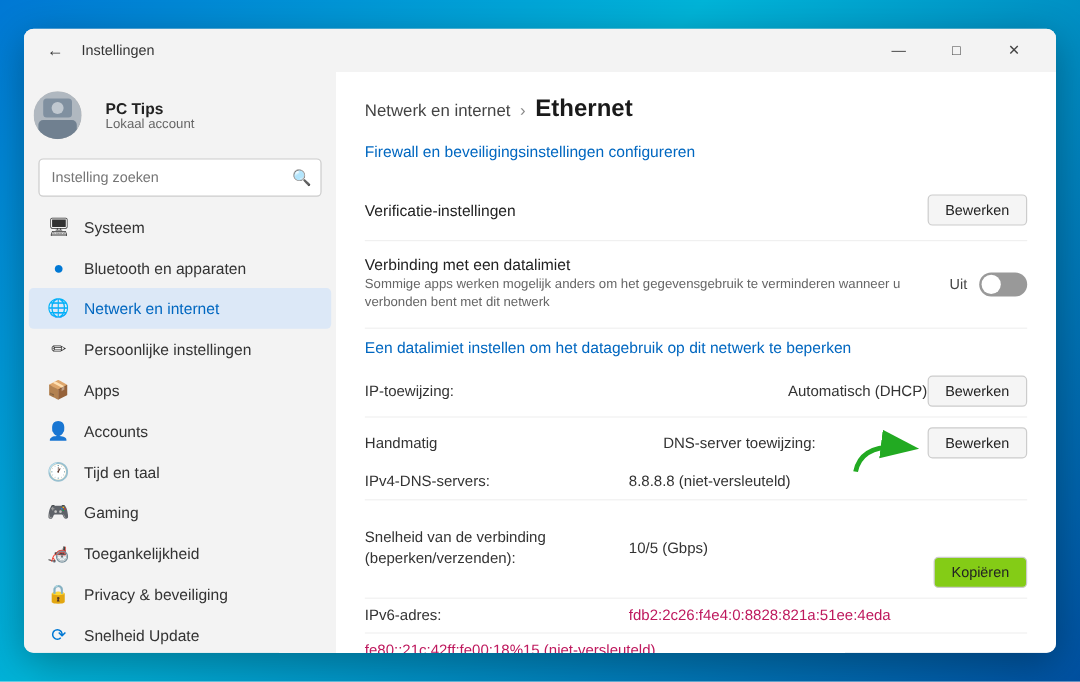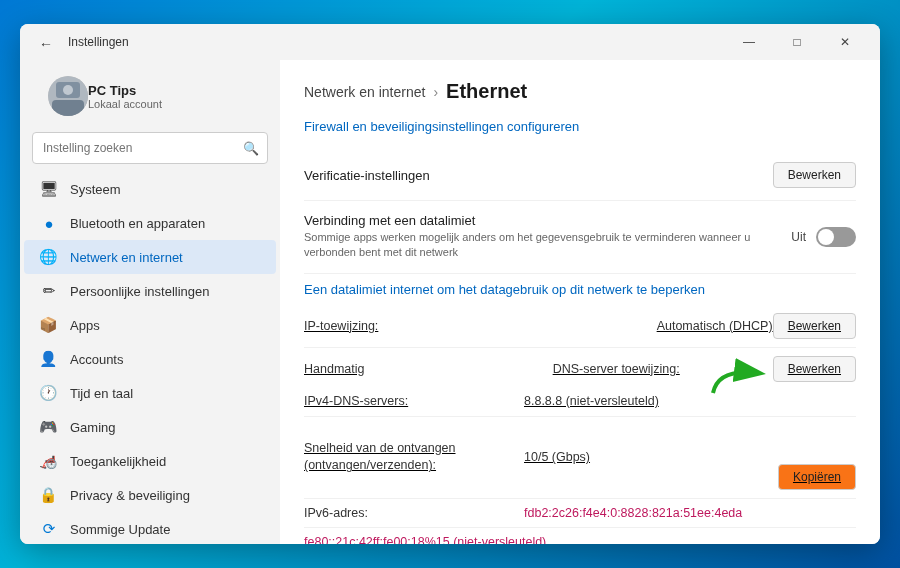--- a/index.html
+++ b/index.html
@@ -80,22 +80,22 @@
     .sidebar {
       width: 260px;
       background: #f3f3f3;
       flex-shrink: 0;
       overflow-y: auto;
       padding: 8px 0;
     }
     .user-section {
       display: flex;
       align-items: center;
-      gap: 0;
-      padding: 8px 28px 12px;
+      gap: 20px;
+      padding: 8px 8px 12px;
     }
     .avatar {
       width: 40px;
       height: 40px;
       border-radius: 50%;
       background: #c0c0c0;
       display: flex;
       align-items: center;
       justify-content: center;
       overflow: hidden;
@@ -217,21 +217,21 @@
       border-radius: 4px;
       background: #f5f5f5;
       font-size: 12px;
       cursor: pointer;
       color: #222;
     }
     .btn-kopieren {
       padding: 5px 14px;
       border: 1px solid #ccc;
       border-radius: 4px;
-      background: #f97316;
+      background: #84cc16;
       font-size: 12px;
       cursor: pointer;
       color: #222;
       margin-top: 39px;
     }
     .toggle-switch {
       width: 40px;
       height: 20px;
       background: #999;
       border-radius: 10px;
@@ -275,21 +275,20 @@
     .info-value {
       font-size: 12.5px;
       color: #be185d;
       flex: 1;
     }
     .info-row-with-btn {
       display: flex;
       align-items: center;
       padding: 7px 0;
       border-bottom: 1px solid #f0f0f0;
-      text-decoration: underline;
     }
   </style>
 </head>
 <body>
 
 <div class="window">
 
   <div class="title-bar">
     <div class="title-bar-left">
       <button class="back-btn">←</button>
@@ -362,21 +361,21 @@
       <div class="nav-item">
         <span class="nav-icon">🦽</span>
         <span>Toegankelijkheid</span>
       </div>
       <div class="nav-item">
         <span class="nav-icon">🔒</span>
         <span>Privacy &amp; beveiliging</span>
       </div>
       <div class="nav-item">
         <span class="nav-icon" style="color:#0078d4;">⟳</span>
-        <span>Sommige Update</span>
+        <span>Snelheid Update</span>
       </div>
     </div>
 
     <div class="main-content">
       <div class="page-header">
         <span class="breadcrumb-part">Netwerk en internet</span>
         <span class="breadcrumb-sep">›</span>
         <span class="page-title-main">Ethernet</span>
       </div>
 
@@ -395,21 +394,21 @@
         <div class="settings-row-left">
           <div class="row-title">Verbinding met een datalimiet</div>
           <div class="row-sub">Sommige apps werken mogelijk anders om het gegevensgebruik te verminderen wanneer u verbonden bent met dit netwerk</div>
         </div>
         <div class="row-right">
           <span class="toggle-label">Uit</span>
           <div class="toggle-switch toggle-off"></div>
         </div>
       </div>
 
-      <a class="data-link">Een datalimiet internet om het datagebruik op dit netwerk te beperken</a>
+      <a class="data-link">Een datalimiet instellen om het datagebruik op dit netwerk te beperken</a>
 
       <div class="info-row-with-btn" style="align-items:center; padding:8px 0; border-bottom:1px solid #f0f0f0;">
         <div style="width:220px; font-size:12.5px; color:#333;">IP-toewijzing:</div>
         <div style="flex:1; font-size:12.5px; color:#333;text-align:right;">Automatisch (DHCP)</div>
         <button class="btn-bewerken">Bewerken</button>
       </div>
 
       <div style="position:relative;">
         <div class="info-row-with-btn" style="align-items:center; padding:8px 0; border-bottom:none;">
           <div style="flex:1; font-size:12.5px; color:#333;">Handmatig</div>
@@ -426,21 +425,21 @@
           <path d="M5 35 Q10 10 50 15" stroke="#22aa22" stroke-width="4" fill="none" marker-end="url(#arrow)"></path>
           <defs>
             <marker id="arrow" markerWidth="8" markerHeight="8" refX="6" refY="3" orient="auto">
               <path d="M0,0 L0,6 L8,3 z" fill="#22aa22"></path>
             </marker>
           </defs>
         </svg>
       </div>
 
       <div class="info-row-with-btn" style="align-items:center; padding:8px 0; border-bottom:1px solid #f0f0f0;">
-        <div style="width:220px; font-size:12.5px; color:#333; line-height:1.4;">Snelheid van de ontvangen (ontvangen/verzenden):</div>
+        <div style="width:220px; font-size:12.5px; color:#333; line-height:1.4;">Snelheid van de verbinding (beperken/verzenden):</div>
         <div style="flex:1; font-size:12.5px; color:#333;">10/5 (Gbps)</div>
         <button class="btn-kopieren">Kopiëren</button>
       </div>
 
       <div class="info-row">
         <div class="info-label">IPv6-adres:</div>
         <div class="info-value">fdb2:2c26:f4e4:0:8828:821a:51ee:4eda</div>
       </div>
 
 

